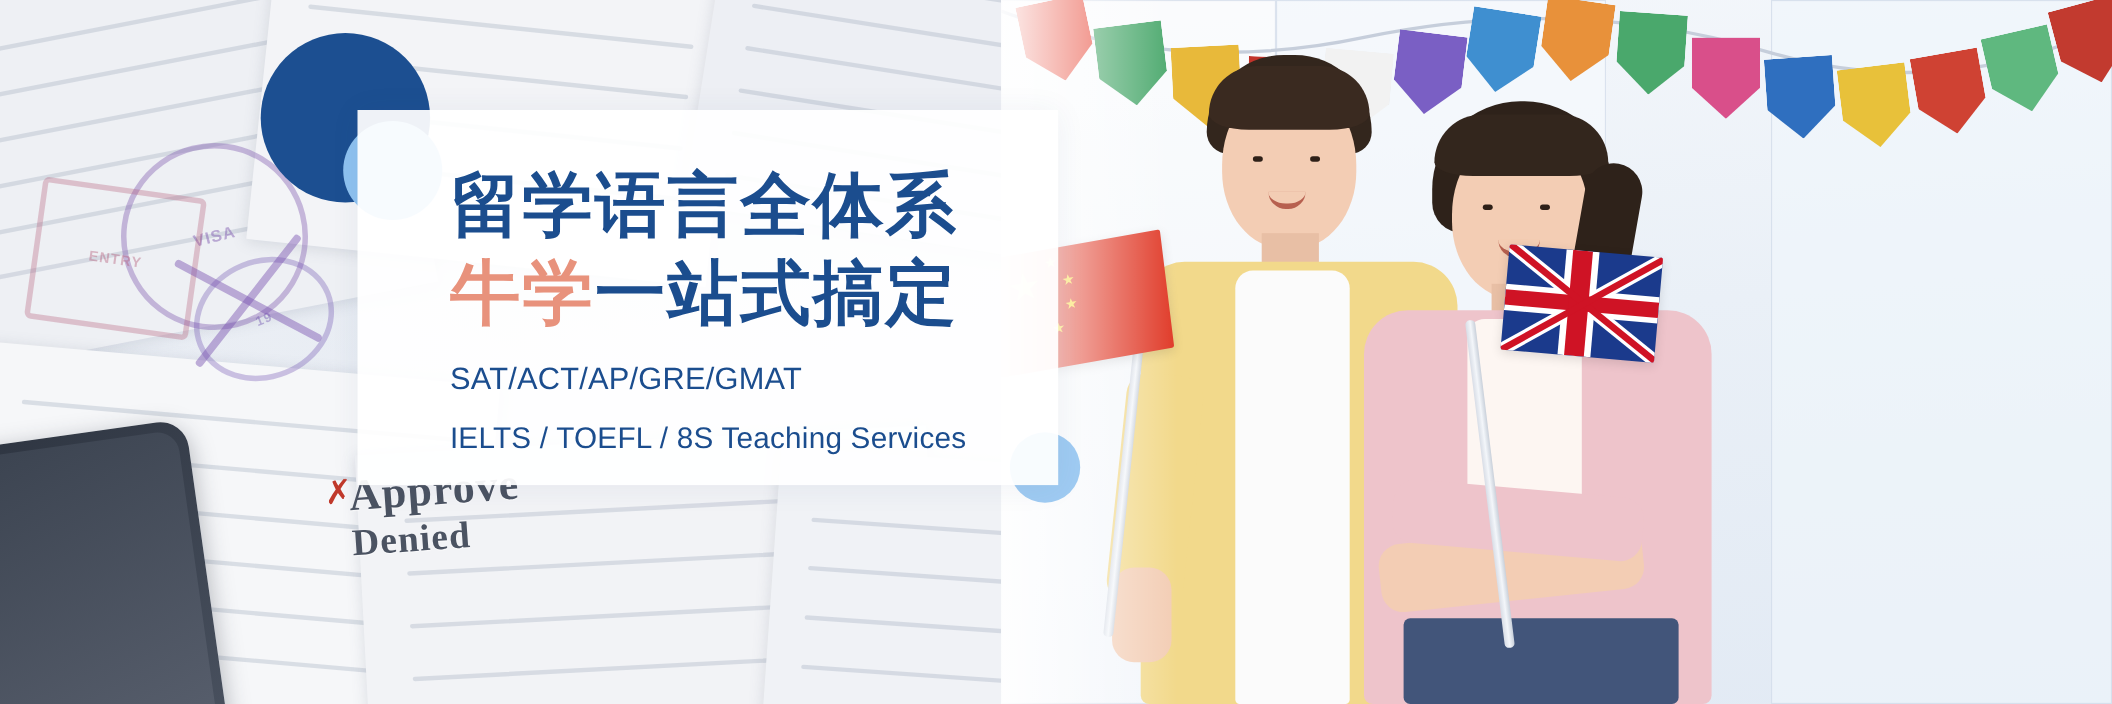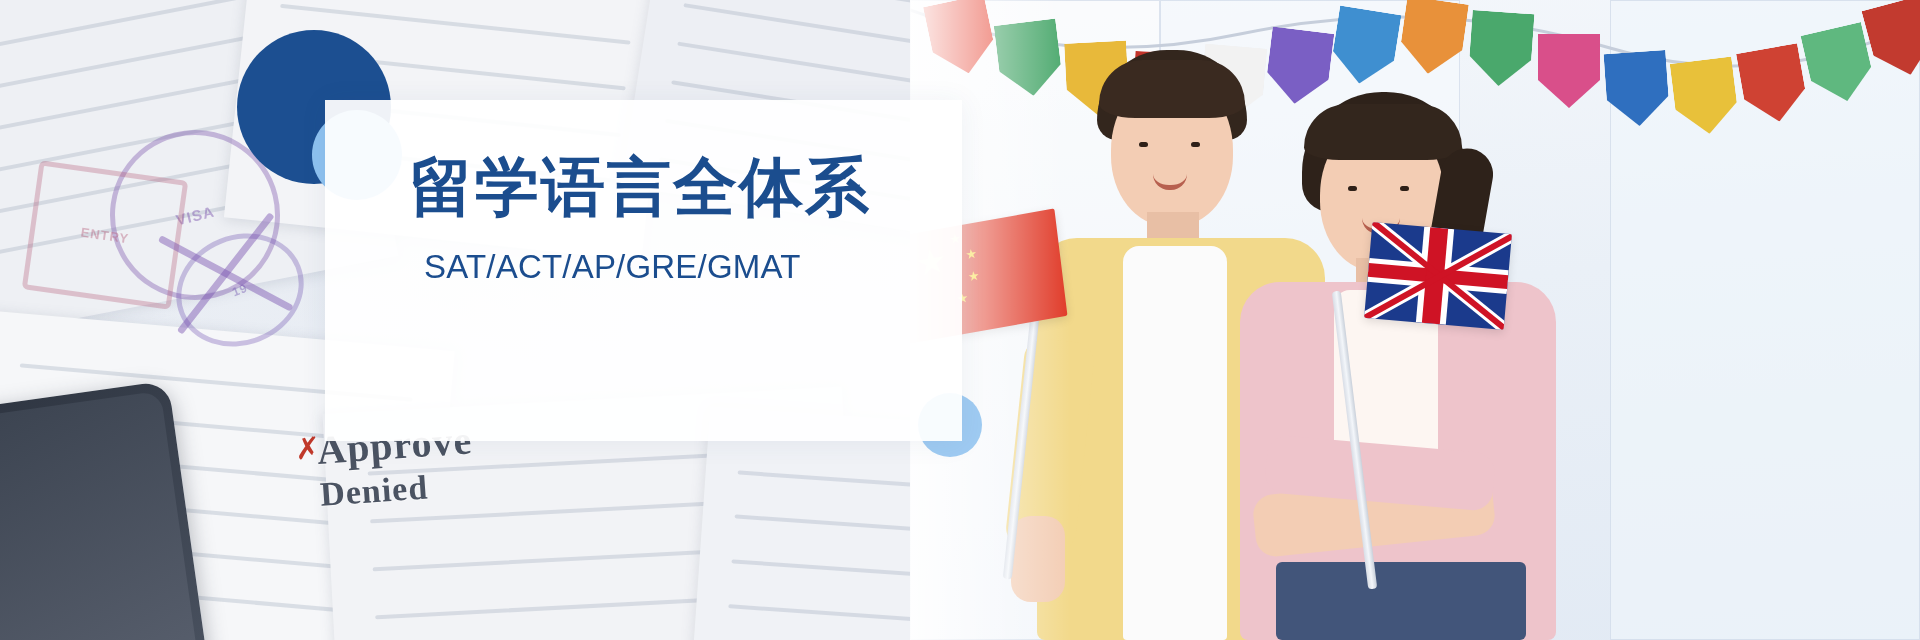--- a/index.html
+++ b/index.html
@@ -185,21 +185,21 @@
     white-space:nowrap;
   }
   .headline-2 { margin-top:10px; }
   .hl-accent { color:#e8927c; }
 
   .subline {
     font-family:"Liberation Sans","DejaVu Sans",sans-serif;
     color:#1b4d8e;
     white-space:nowrap;
   }
-  .subline-1 { font-size:33px; margin-top:26px; letter-spacing:.2px;margin-left:15px; }
+  .subline-1 { font-size:28px; margin-top:26px; letter-spacing:.2px; }
   .subline-2 { font-size:27px; margin-top:22px; letter-spacing:.2px; }
 </style>
 </head>
 <body>
 
 <div class="banner">
 
   <div class="bg-docs">
 
     <div class="doc-sheet ds1">
@@ -364,19 +364,21 @@
 
   <div class="circle circle-dark"></div>
   <div class="circle circle-light"></div>
   <div class="circle circle-small"></div>
 
   <div class="card">
     <div class="card-inner">
 
       <div class="headline">留学语言全体系</div>
 
+      <div class="headline headline-2"><span class="hl-accent">牛学</span><span>一站式搞定</span></div>
 
       <div class="subline subline-1">SAT/ACT/AP/GRE/GMAT</div>
+      <div class="subline subline-2">IELTS / TOEFL / 8S Teaching Services</div>
 
     </div>
   </div>
 
 </div>
 
 </body></html>

